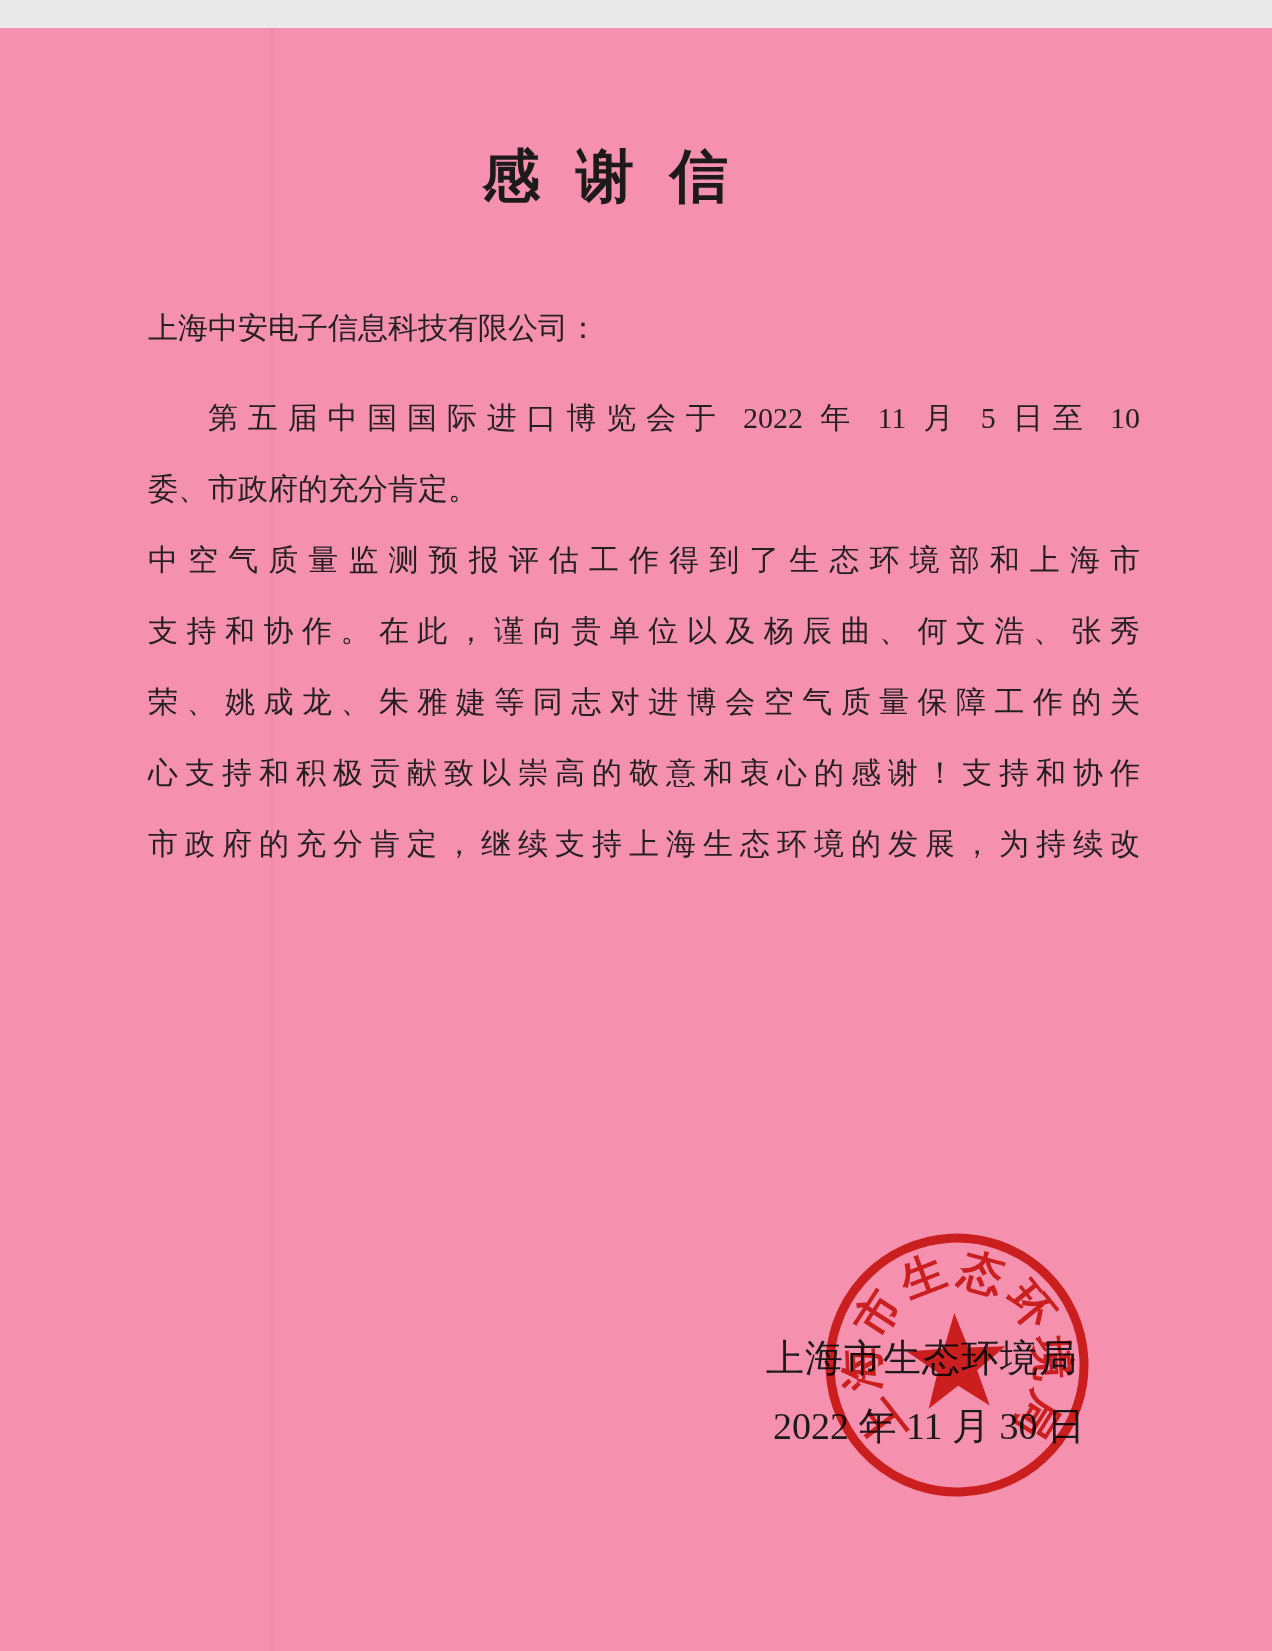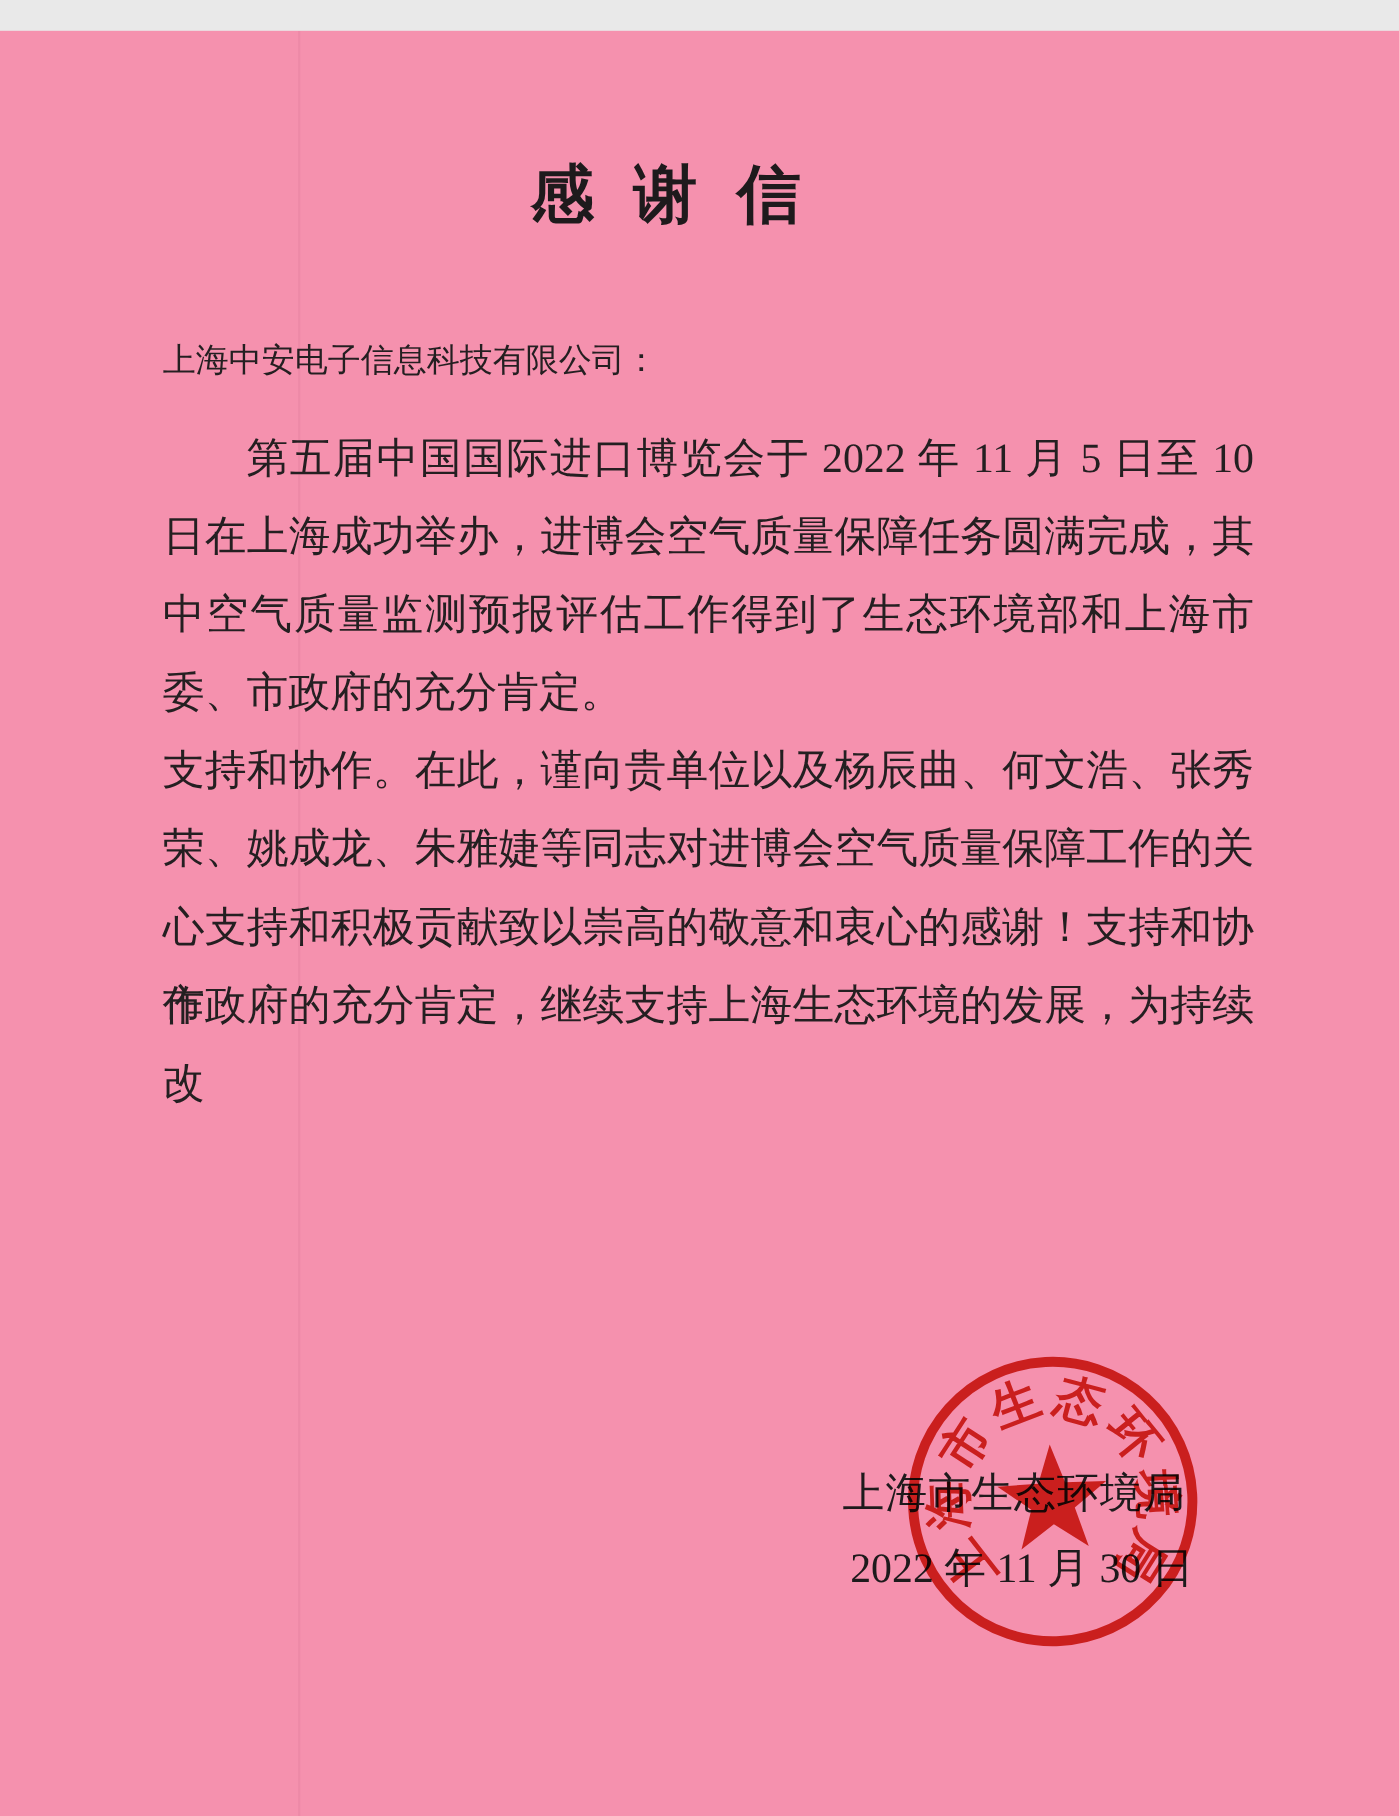--- a/index.html
+++ b/index.html
@@ -28,21 +28,21 @@
     letter-spacing:0.62em;text-indent:0.62em;
     color:#1e1a1c;
   }
   .recipient{
     position:absolute;top:264px;left:148px;width:1000px;
     height:71px;line-height:71px;
     font-size:30px;
   }
   .body-text{
     position:absolute;top:354px;left:148px;width:992px;
-    font-size:38px;
+    font-size:30px;
   }
   .line{
     height:71px;line-height:71px;
     text-align:justify;
   }
   .line.full{text-align-last:justify;}
   .line.short{text-align:left;text-align-last:left;}
   .line.indent{text-indent:2em;}
   .signature{
     position:absolute;top:1295px;right:194px;
@@ -73,23 +73,22 @@
 
 <div class="page">
   <div class="seam"></div>
 
   <div class="title">感谢信</div>
 
   <div class="recipient">上海中安电子信息科技有限公司：</div>
 
   <div class="body-text">
     <div class="line full indent">第五届中国国际进口博览会于 2022 年 11 月 5 日至 10</div>
-    <div class="line full">日在上海成功举办，进博会空气质量保障任务圆满完成，其</div>
+    <div class="line short">委、市政府的充分肯定。</div>
     <div class="line full">中空气质量监测预报评估工作得到了生态环境部和上海市</div>
-    <div class="line short">委、市政府的充分肯定。</div>
     <div class="line full">支持和协作。在此，谨向贵单位以及杨辰曲、何文浩、张秀</div>
     <div class="line full">荣、姚成龙、朱雅婕等同志对进博会空气质量保障工作的关</div>
     <div class="line full">心支持和积极贡献致以崇高的敬意和衷心的感谢！支持和协作</div>
     <div class="line full">市政府的充分肯定，继续支持上海生态环境的发展，为持续改</div>
   </div>
 
   <div class="signature">上海市生态环境局</div>
   <div class="sign-date">2022 年 11 月 30 日</div>
 
   <svg class="stamp" viewBox="-150 -150 300 300" xmlns="http://www.w3.org/2000/svg">

